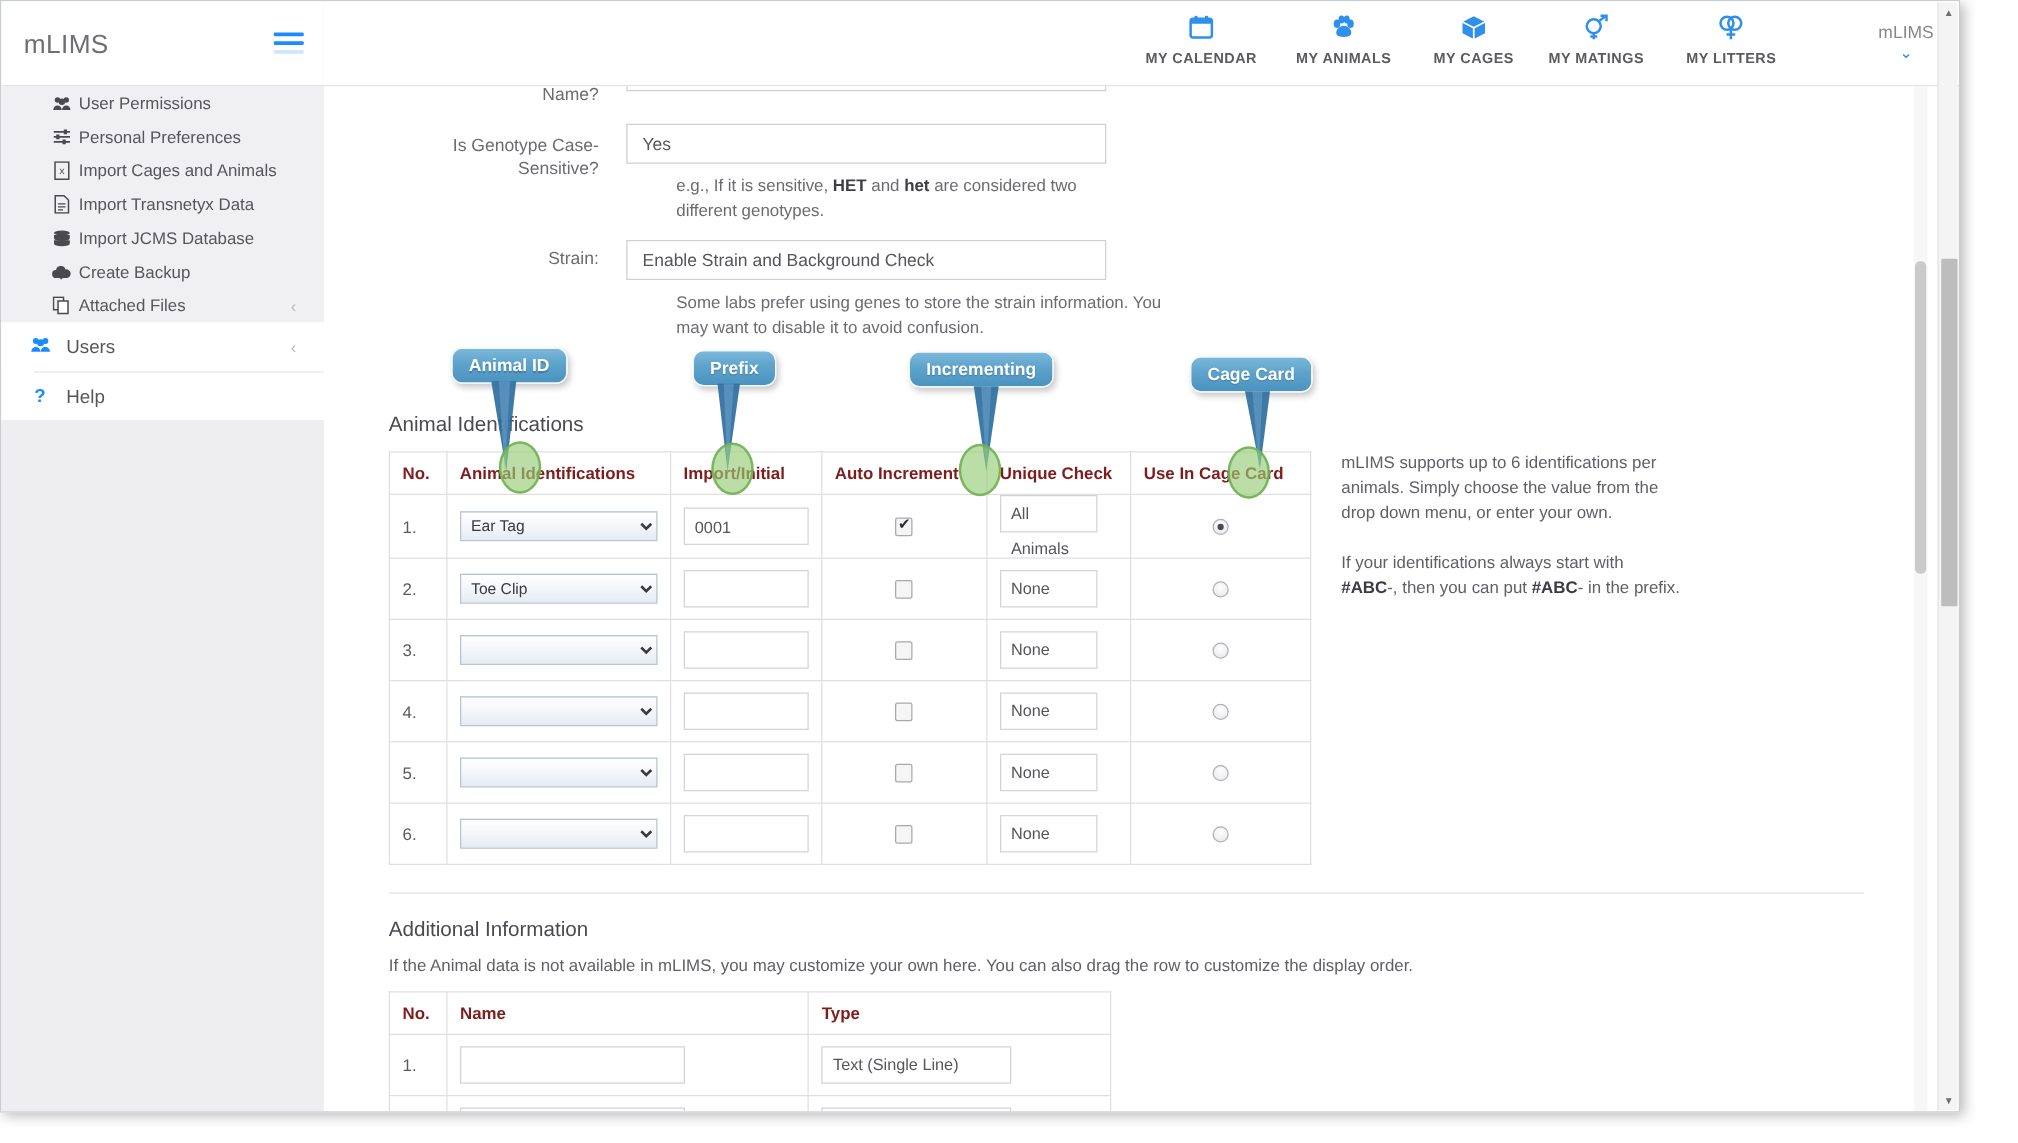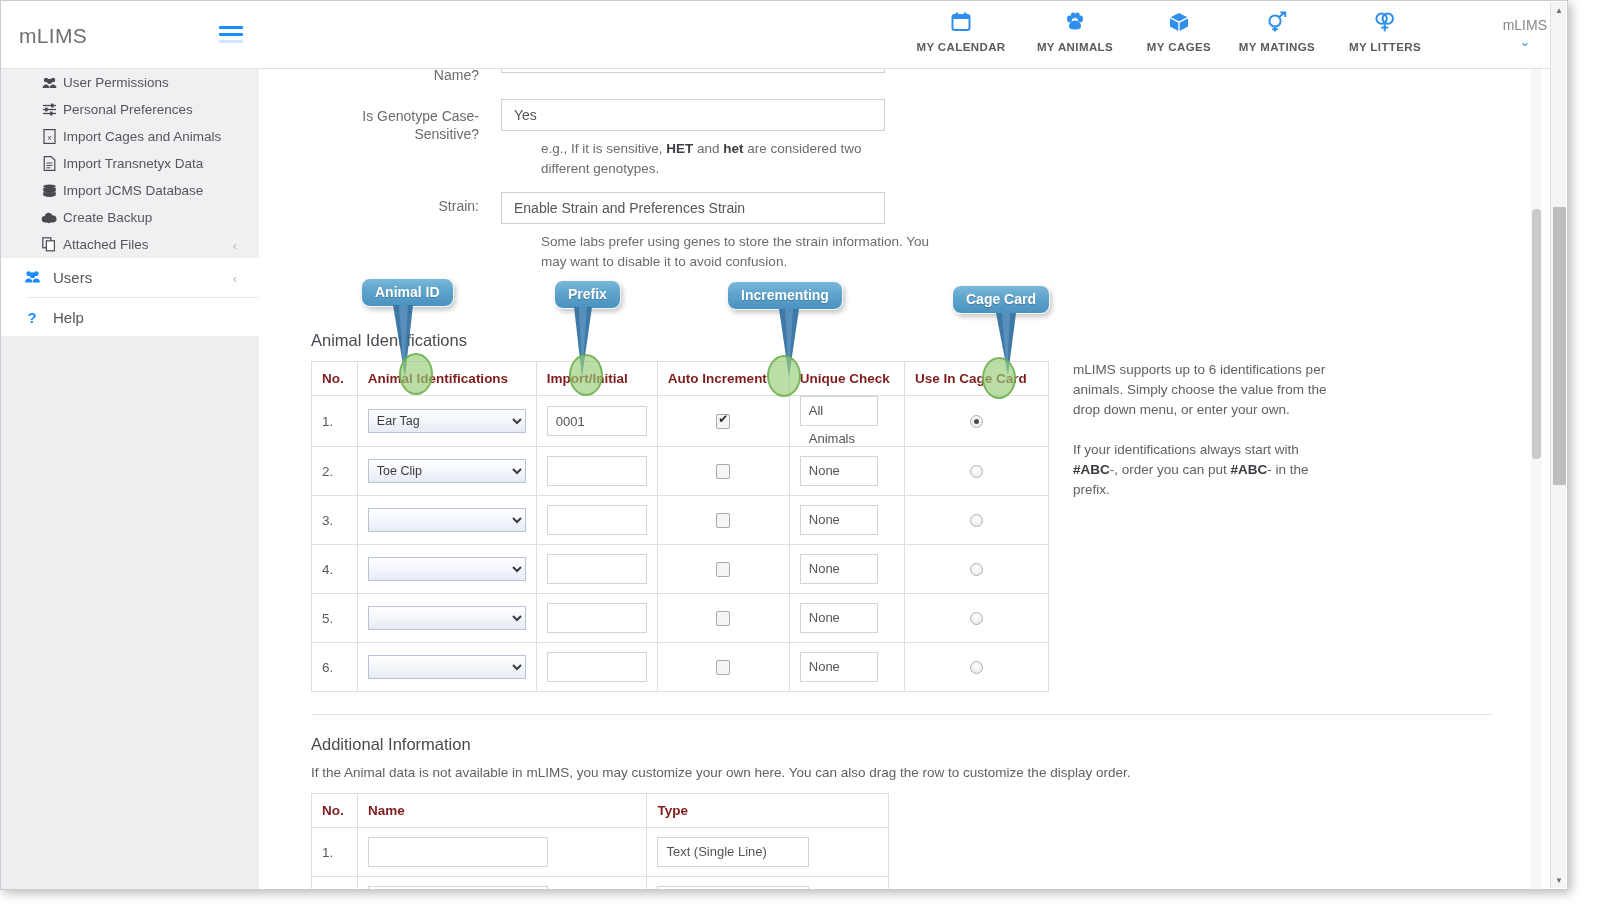--- a/index.html
+++ b/index.html
@@ -454,21 +454,21 @@
     <div class="flabel" style="left:0px; top:-3px; width:220px;">Name?</div>
     <div class="finput" style="left:242px; top:-18px; width:384px; height:22px;"></div>
 
     <div class="flabel" style="left:0px; top:38px; width:220px;padding-left:38px;">Is Genotype Case-<br>Sensitive?</div>
     <div class="finput" style="left:242px; top:30px; width:384px;">Yes</div>
     <div class="fhelp" style="left:242px; top:70px; width:370px;">
       <span> e.g., If it is sensitive, </span><b>HET</b><span> and </span><b>het</b><span> are considered two different genotypes.</span>
     </div>
 
     <div class="flabel" style="left:0px; top:128px; width:220px;">Strain:</div>
-    <div class="finput" style="left:242px; top:123px; width:384px;">Enable Strain and Preferences Strain</div>
+    <div class="finput" style="left:242px; top:123px; width:384px;">Enable Strain and Background Check</div>
     <div class="fhelp" style="left:242px; top:163px; width:400px;">Some labs prefer using genes to store the strain information. You may want to disable it to avoid confusion.</div>
 
     <div class="sect-title" style="left:52px; top:262px;">Animal Identifications</div>
 
     <table class="grid" style="left:52px; top:292px; width:738px;">
       <thead>
         <tr>
           <th class="no-col">No.</th>
           <th style="width:178px;">Animal Identifications</th>
           <th style="width:116px;">Import/Initial</th>
@@ -603,21 +603,21 @@
           <td class="ctr">
             <span class="radio"></span>
           </td>
         </tr>
 
       </tbody>
     </table>
 
     <div class="side-help" style="left:814px; top:291px; width:274px;">mLIMS supports up to 6 identifications per animals. Simply choose the value from the drop down menu, or enter your own.</div>
     <div class="side-help" style="left:814px; top:371px; width:274px;">
-      <span>If your identifications always start with </span><b>#ABC</b><span>-, order you can put </span><b>#ABC</b><span>- in the prefix.</span>
+      <span>If your identifications always start with </span><b>#ABC</b><span>-, then you can put </span><b>#ABC</b><span>- in the prefix.</span>
     </div>
 
     <div class="hr" style="left:52px; top:645px; width:1180px;"></div>
 
     <div class="sect-title" style="left:52px; top:666px;">Additional Information</div>
     <div class="sect-desc" style="left:52px; top:696px; width:1100px;">If the Animal data is not available in mLIMS, you may customize your own here. You can also drag the row to customize the display order.</div>
 
     <table class="grid" style="left:52px; top:724px; width:578px;">
       <thead>
         <tr>

